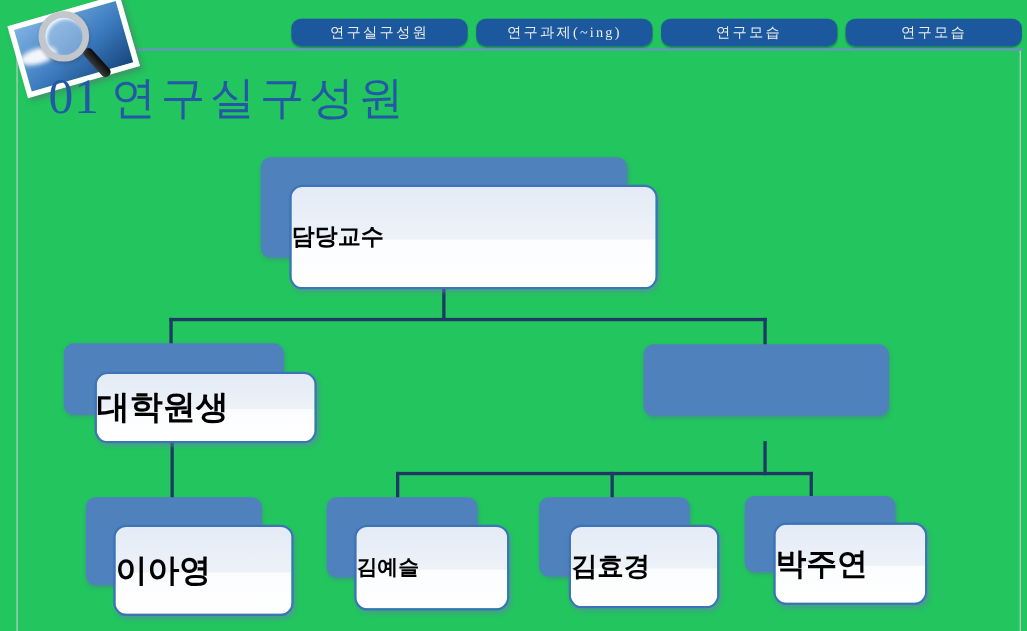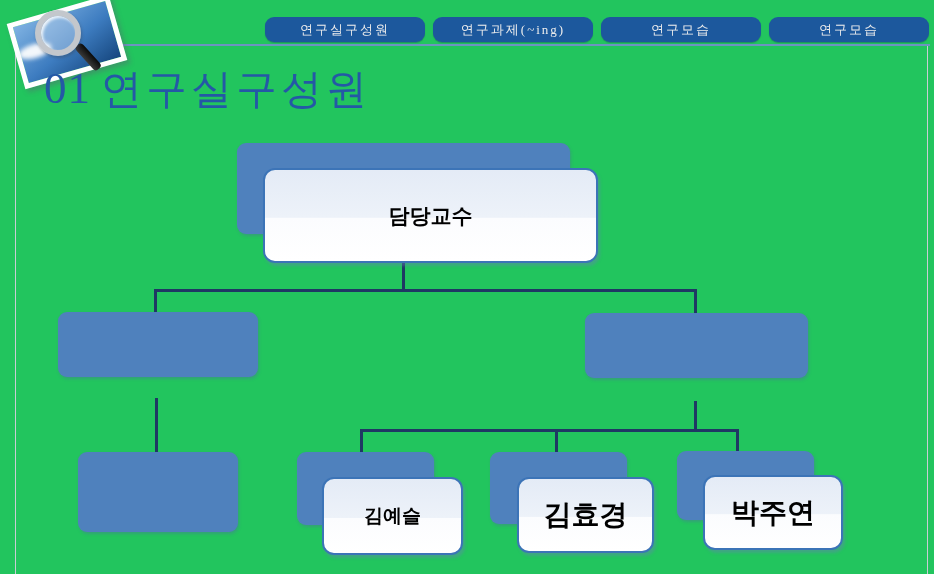--- a/index.html
+++ b/index.html
@@ -39,37 +39,37 @@
          font-family:"Liberation Serif","DejaVu Serif",serif;}
   .title-num{font-size:45px;letter-spacing:1px;}
   .title-text{font-size:41px;letter-spacing:4px;margin-left:10px;}
 
   
   .back{position:absolute;background:#4f81bd;border-radius:9px;
         box-shadow:1px 2px 3px rgba(80,110,160,.4);}
   .front{position:absolute;border:2px solid #3c74b7;border-radius:12px;
          background:linear-gradient(180deg,#e4ebf6 0%,#edf2f9 52%,#fbfcfe 53%,#ffffff 100%);
          box-shadow:2px 3px 3px rgba(100,130,175,.45);
-         display:flex;flex-direction:column;align-items:center;justify-content:center;
+         display:flex;flex-direction:column;align-items:flex-start;justify-content:center;
          color:#000;font-weight:700;text-align:center;gap:40px;}
 
   .root-back {left:237px;top:143px;width:333px;height:91px;}
   .root-front{left:263px;top:168px;width:331px;height:91px;font-size:21px;line-height:32px;}
 
   .grad-back {left:58px; top:312px;width:200px;height:65px;}
   .grad-front{left:86px; top:338px;width:198px;height:61px;font-size:30px;}
   .under-back {left:585px;top:313px;width:223px;height:65px;}
   .under-front{left:612px;top:340px;width:217px;height:62px;font-size:30px;}
 
   .m1-back {left:78px; top:452px;width:160px;height:80px;}
   .m1-front{left:103px;top:477px;width:160px;height:79px;font-size:29px;}
   .m2-back {left:297px;top:452px;width:137px;height:73px;}
   .m2-front{left:322px;top:477px;width:137px;height:74px;font-size:19px;}
   .m3-back {left:490px;top:452px;width:137px;height:72px;}
-  .m3-front{left:517px;top:477px;width:133px;height:72px;font-size:28px;}
+  .m3-front{left:517px;top:477px;width:133px;height:72px;font-size:24px;}
   .m4-back {left:677px;top:451px;width:137px;height:69px;}
   .m4-front{left:703px;top:475px;width:136px;height:71px;font-size:28px;font-family:Liberation Serif, serif;}
 
   
   .conn{position:absolute;background:#1f3864;}
   .c-root-down {left:402px;top:261px;width:3px;height:30px;}
   .c-h1        {left:154px;top:289px;width:543px;height:3px;}
   .c-grad-drop {left:154px;top:289px;width:3px;height:24px;}
   .c-under-drop{left:694px;top:289px;width:3px;height:25px;}
   .c-grad-down {left:155px;top:398px;width:3px;height:55px;}
@@ -114,24 +114,30 @@
   <div class="conn c-m2-drop"></div>
   <div class="conn c-m3-drop"></div>
   <div class="conn c-m4-drop"></div>
 
   <div class="back root-back"></div>
   <div class="front root-front">
     <span>담당교수</span>
   </div>
 
   <div class="back grad-back"></div>
+  <div class="front grad-front">
+      <span>대학원생</span>
+    </div>
 
   <div class="back under-back"></div>
 
   <div class="back m1-back"></div>
+  <div class="front m1-front">
+      <span>이아영</span>
+    </div>
 
   <div class="back m2-back"></div>
   <div class="front m2-front">
       <span>김예슬</span>
     </div>
 
   <div class="back m3-back"></div>
   <div class="front m3-front">
       <span>김효경</span>
     </div>

